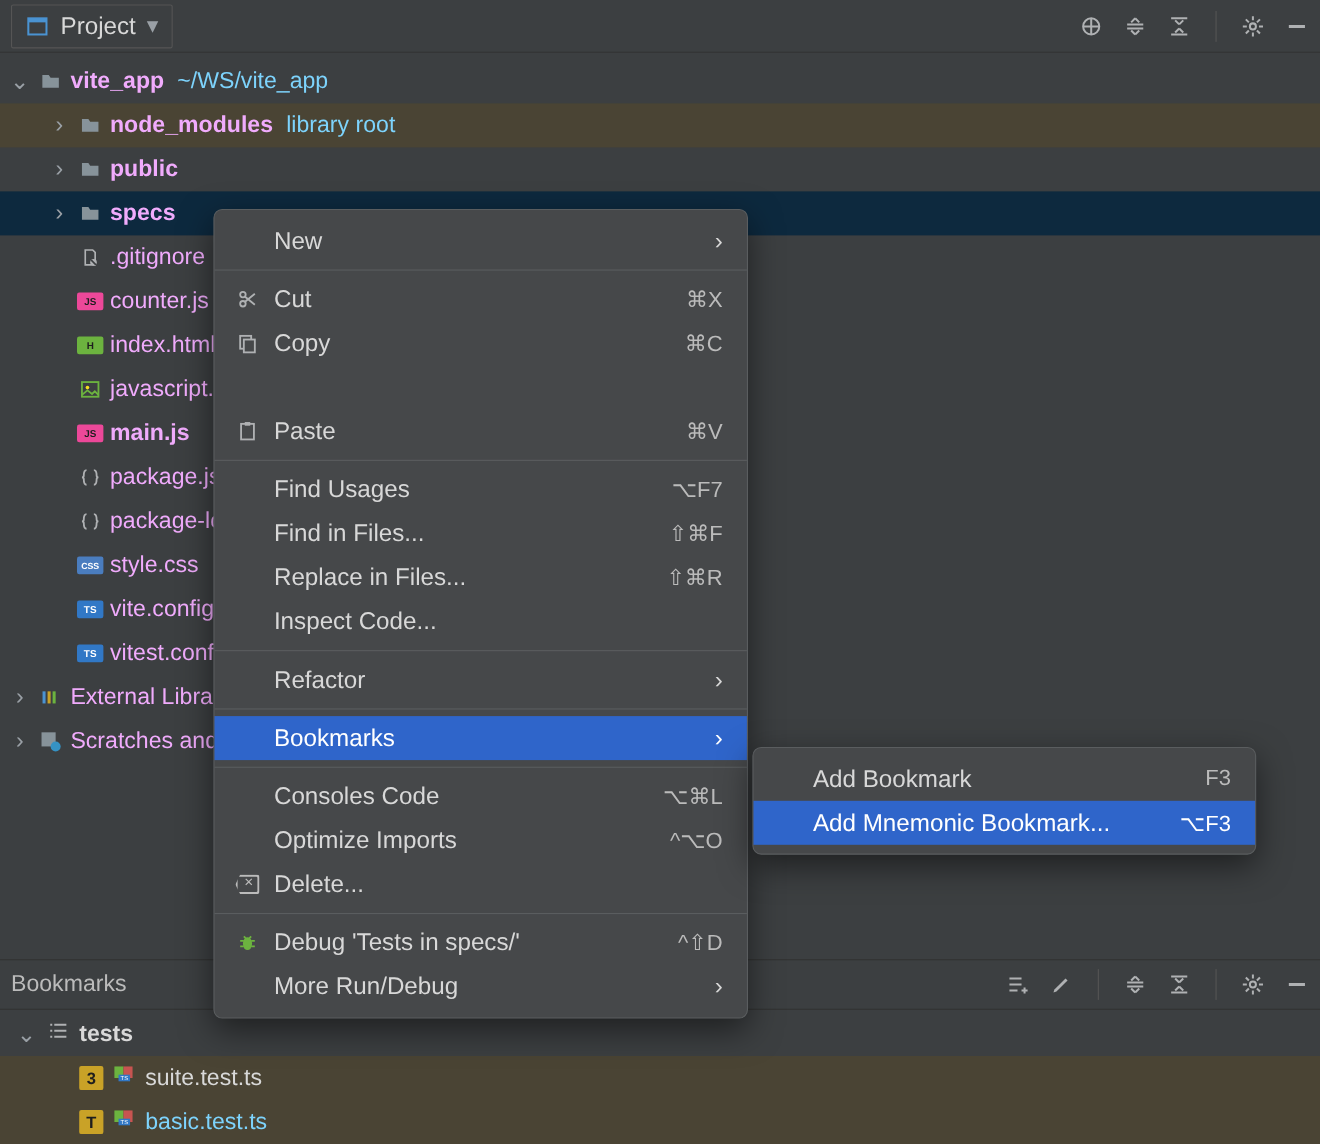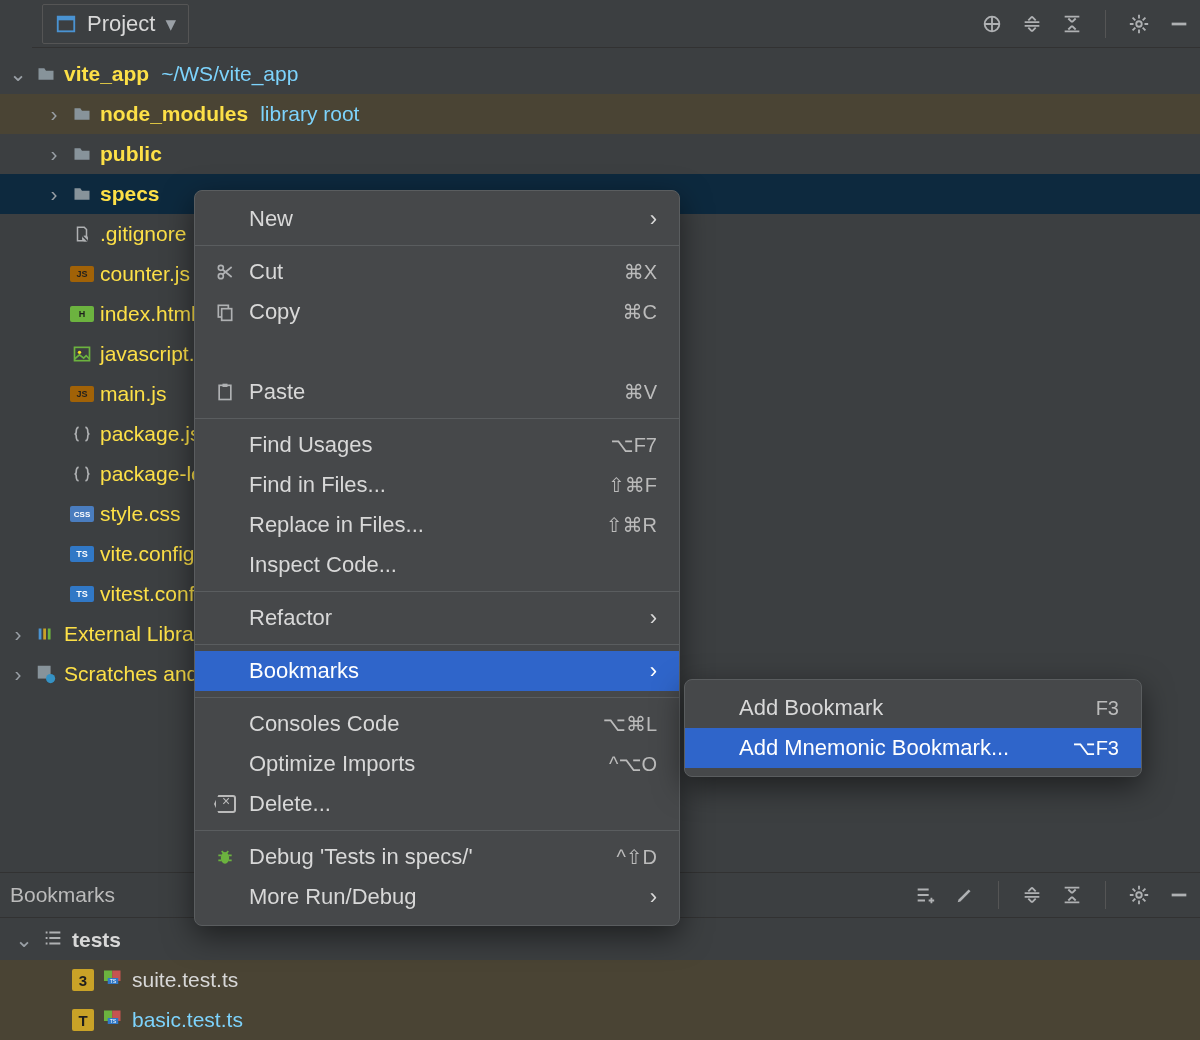--- a/index.html
+++ b/index.html
@@ -13,21 +13,20 @@
   overflow: hidden;
   position: relative;
 }
 .toolbar {
   height: 48px;
   background: #3c3f41;
   display: flex;
   align-items: center;
   padding: 0 10px;
   border-bottom: 1px solid #323232;
-  margin-left: 32px;
 }
 .toolbar-left { display: flex; align-items: center; gap: 8px; }
 .toolbar-right { margin-left: auto; display: flex; align-items: center; gap: 18px; }
 .toolbar-icon { width: 22px; height: 22px; display: inline-flex; align-items: center; justify-content: center; color: #afb1b3; cursor: pointer; }
 .toolbar-icon svg { width: 22px; height: 22px; }
 .toolbar-sep { width: 1px; height: 28px; background: #555; margin: 0 4px; }
 .proj-selector {
   display: flex; align-items: center; gap: 10px;
   height: 40px;
   padding: 0 12px;
@@ -46,29 +45,29 @@
   display: flex;
   align-items: center;
   padding-left: 8px;
   gap: 6px;
 }
 .tree-row.sel { background: #0d293e; }
 .tree-row.libroot { background: #4a4434; }
 .tree-indent { display: inline-block; }
 .tree-row .chevron { width: 20px; height: 20px; display: inline-flex; align-items: center; justify-content: center; color: #9aa0a6; }
 .tree-row .icon-slot { width: 24px; height: 24px; display: inline-flex; align-items: center; justify-content: center; }
-.tree-row .label { color: #fde047; font-weight: 600; }
+.tree-row .label { color: #f0abfc; font-weight: 600; }
 .tree-row .muted { color: #7dd3fc; font-weight: 400; margin-left: 6px; }
 .file-badge {
   display: inline-flex; align-items: center; justify-content: center;
   width: 24px; height: 16px; border-radius: 2px;
   font-size: 9px; font-weight: 700;
   color: #1e1e1e;
 }
-.badge-js  { background: #a16207; }
+.badge-js  { background: #ec4899; }
 .badge-html{ background: #6cb33f; }
 .badge-css { background: #4a7dbf; }
 .badge-ts  { background: #3178c6; color:#fff; }
 .bookmarks-panel {
   background: #3c3f41;
 }
 .bm-header {
   height: 46px;
   display: flex;
   align-items: center;
@@ -269,21 +268,21 @@
                 <rect x="3" y="4" width="18" height="16" fill="none" stroke="#6cb33f" stroke-width="2"></rect>
                 <circle cx="9" cy="10" r="2" fill="#f7df1e"></circle>
                 <path d="M3 18 l6 -5 l5 4 l3 -3 l4 4" stroke="#6cb33f" fill="none" stroke-width="2"></path>
               </svg>
             </span>
     <span class="label" style="font-weight:400;">javascript.svg</span>
           </div>
           <div class="tree-row">
     <span class="tree-indent" style="width:56px;"></span>
     <span class="file-badge badge-js">JS</span>
-    <span class="label" style="font-weight:400;">main.js</span>
+    <span class="label" style="font-weight:700;">main.js</span>
           </div>
           <div class="tree-row">
     <span class="tree-indent" style="width:56px;"></span>
     <span class="icon-slot">
               <svg viewBox="0 0 24 24" width="20" height="20">
                 <path d="M8 4 c-3 0 -3 4 -3 6 c0 2 -2 2 -2 2 c0 0 2 0 2 2 c0 2 0 6 3 6" stroke="#afb1b3" fill="none" stroke-width="2"></path>
                 <path d="M16 4 c3 0 3 4 3 6 c0 2 2 2 2 2 c0 0 -2 0 -2 2 c0 2 0 6 -3 6" stroke="#afb1b3" fill="none" stroke-width="2"></path>
               </svg>
             </span>
     <span class="label" style="font-weight:400;">package.json</span>

